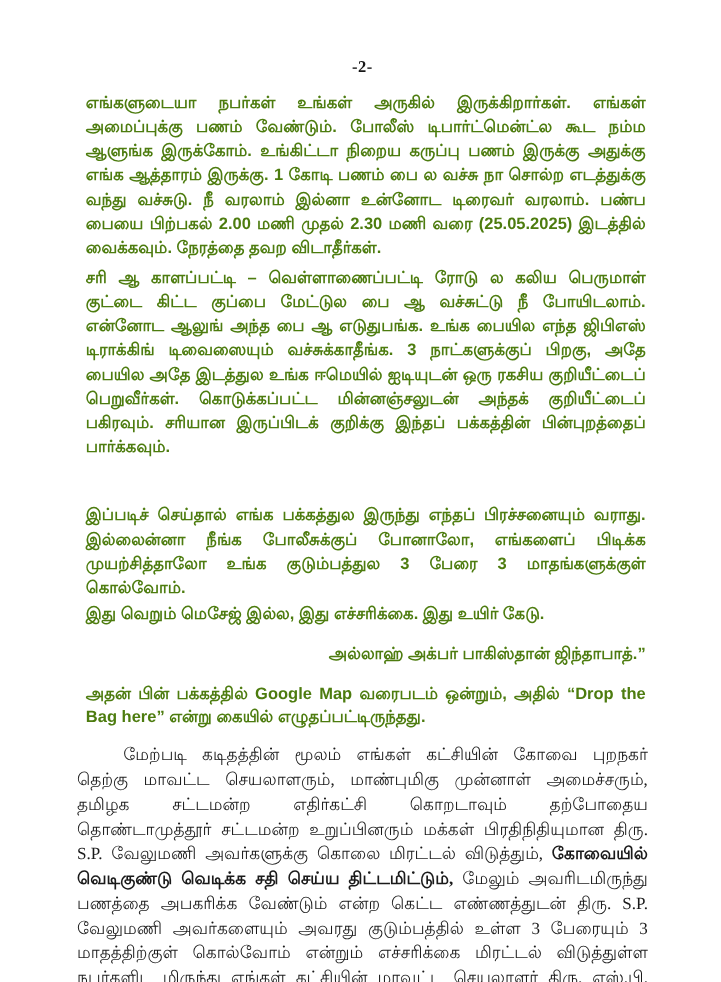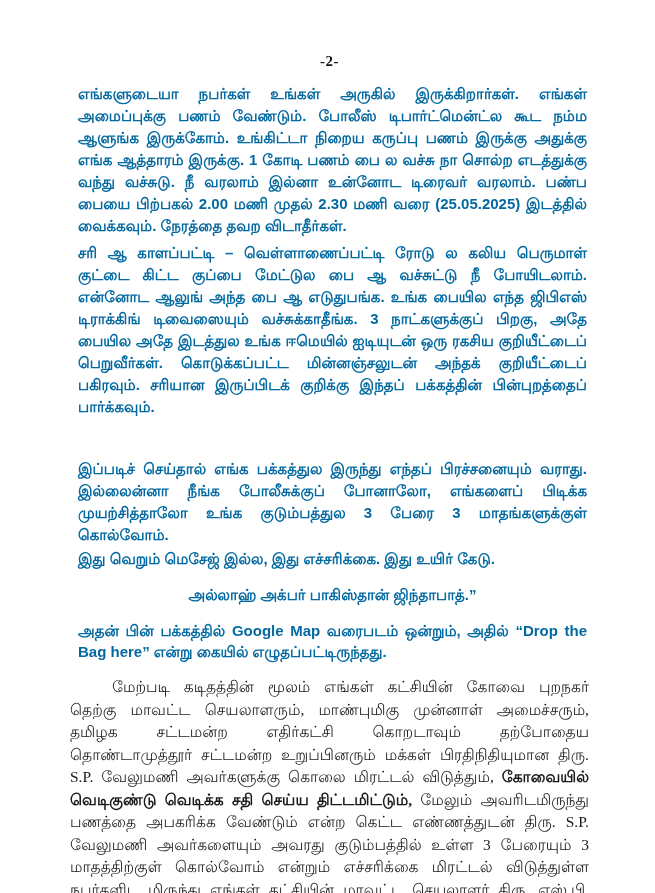--- a/index.html
+++ b/index.html
@@ -29,26 +29,26 @@
   }
   
   .letter p {
     margin: 0 0 5px 0;
     padding: 0 2px 0 8px;
     font-family: "Liberation Sans", sans-serif;
     font-weight: 700;
     font-size: 15px;
     line-height: 22px;
     text-align: justify;
-    color: #0369a1;
+    color: #4d7c0f;
   }
   .letter p.tight { margin-bottom: 2px; margin-top: 40px; }
   .letter p.single { text-align: left; margin-bottom: 4px; }
   .letter p.slogan {
-    text-align: center;
+    text-align: right;
     margin: 14px 0 14px 0;
   }
   .letter p.map-note {
     margin: 12px 0 0 0;
     line-height: 21px;
   }
   
   .report p {
     margin: 14px 0 0 0;
     padding: 0;

